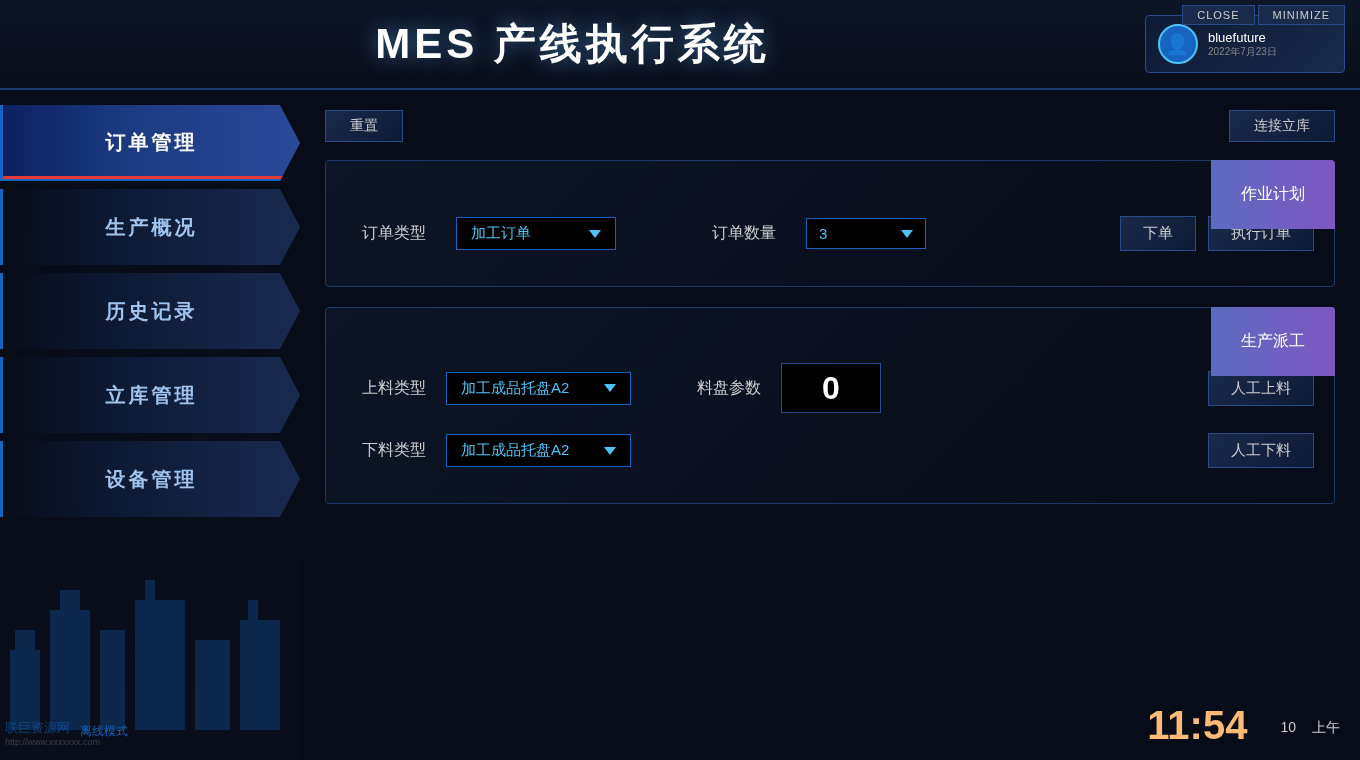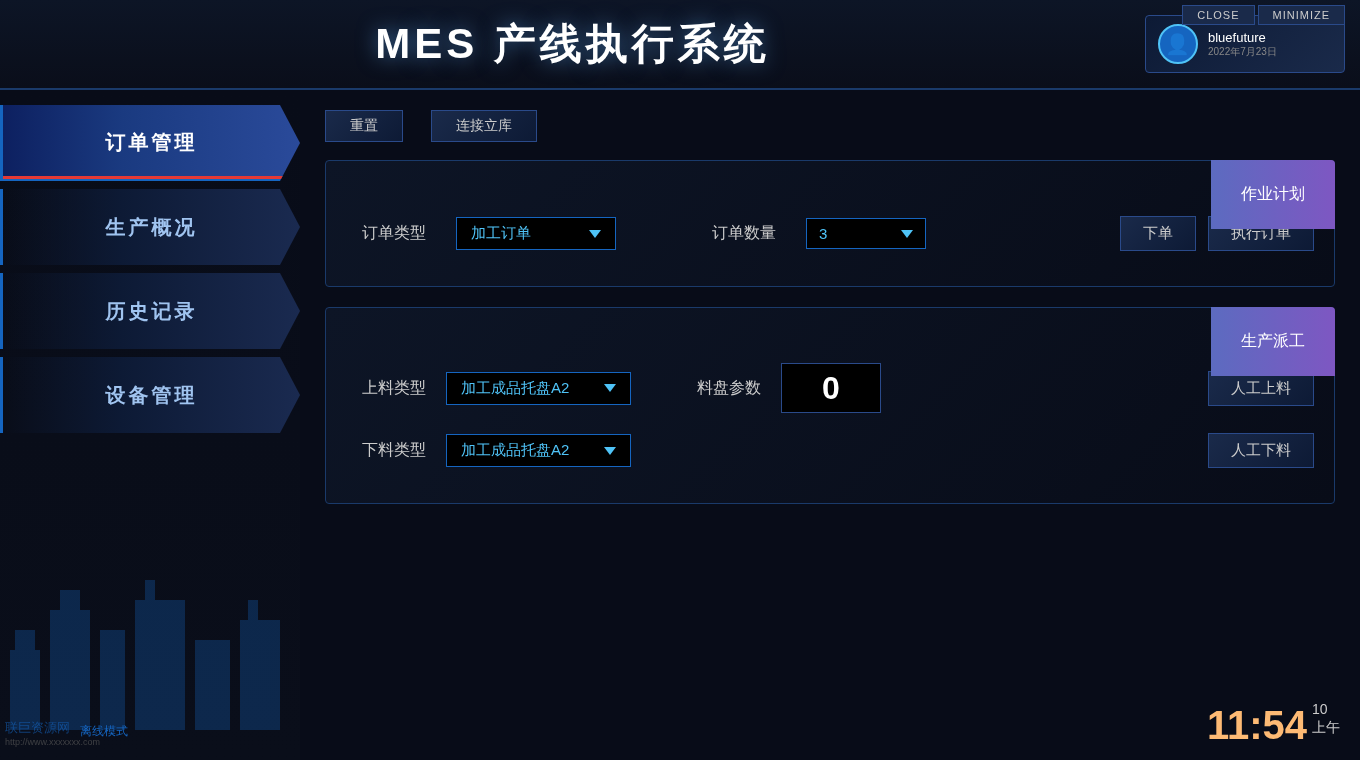--- a/index.html
+++ b/index.html
@@ -200,21 +200,21 @@
       left: 300px;
       right: 0;
       bottom: 0;
       padding: 20px 25px;
       background: #080c18;
     }
 
     
     .action-bar {
       display: flex;
-      justify-content: flex-start;
+      justify-content: space-between;
       gap: 28px;
       margin-bottom: 18px;
     }
     .action-btn {
       background: linear-gradient(135deg, #1a2a4a 0%, #0d1a35 100%);
       border: 1px solid #2a4a8a;
       color: #ccc;
       font-size: 14px;
       padding: 6px 24px;
       cursor: pointer;
@@ -350,23 +350,24 @@
     .clock-time {
       font-size: 40px;
       font-weight: bold;
       color: #fdba74;
       line-height: 1;
       font-family: 'Arial', sans-serif;
       margin-left: 13px;
     }
     .clock-details {
       display: flex;
-      flex-direction: column;
+      flex-direction: row;
       padding-bottom: 8px;
-      gap: 2px;
+      gap: 16px;
+      margin-left: 28px;
     }
     .clock-date {
       font-size: 14px;
       color: #ccc;
     }
     .clock-ampm {
       font-size: 14px;
       color: #ccc;
     }
 
@@ -403,20 +404,23 @@
 
 <div class="sidebar">
   <div class="sidebar-item active">
     <span>订单管理</span>
   </div>
   <div class="sidebar-item">
     <span>生产概况</span>
   </div>
   <div class="sidebar-item">
     <span>历史记录</span>
+  </div>
+  <div class="sidebar-item">
+    <span>立库管理</span>
   </div>
   <div class="sidebar-item">
     <span>设备管理</span>
   </div>
 
   <svg class="city-silhouette" viewBox="0 0 290 180" xmlns="http://www.w3.org/2000/svg">
     <rect x="10" y="100" width="30" height="80" fill="#1565c0"></rect>
     <rect x="15" y="80" width="20" height="20" fill="#1565c0"></rect>
     <rect x="50" y="60" width="40" height="120" fill="#1565c0"></rect>
     <rect x="60" y="40" width="20" height="20" fill="#1565c0"></rect>

